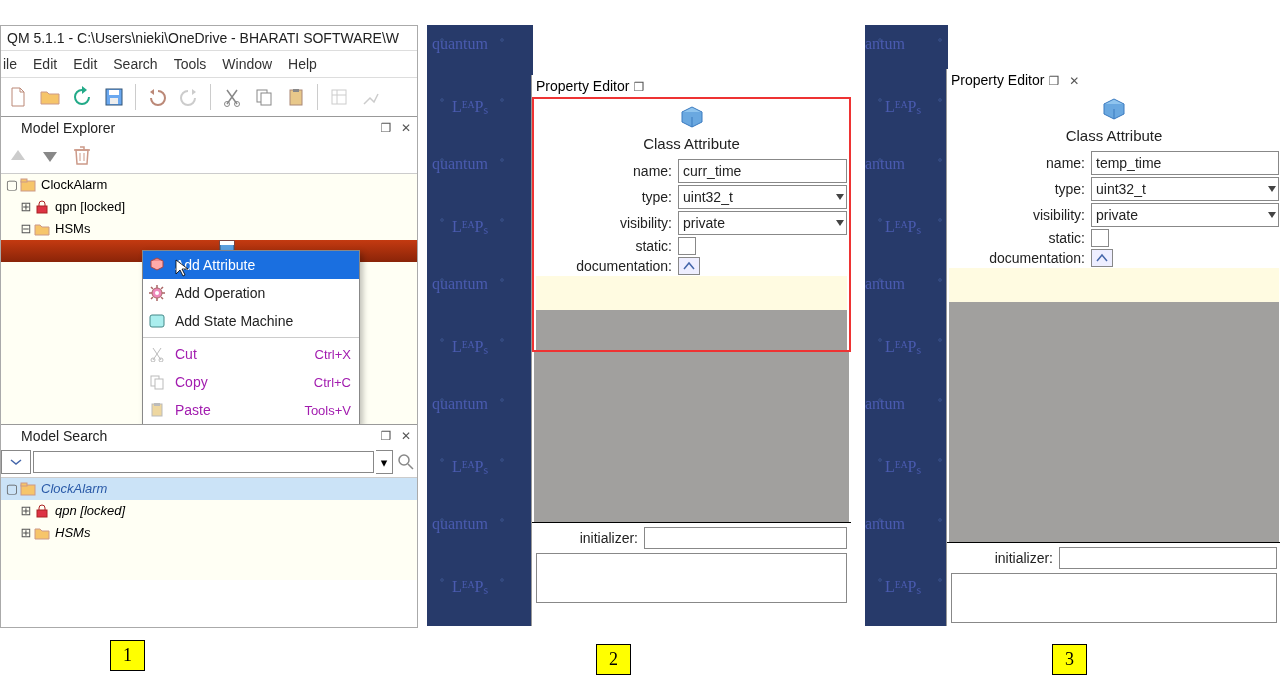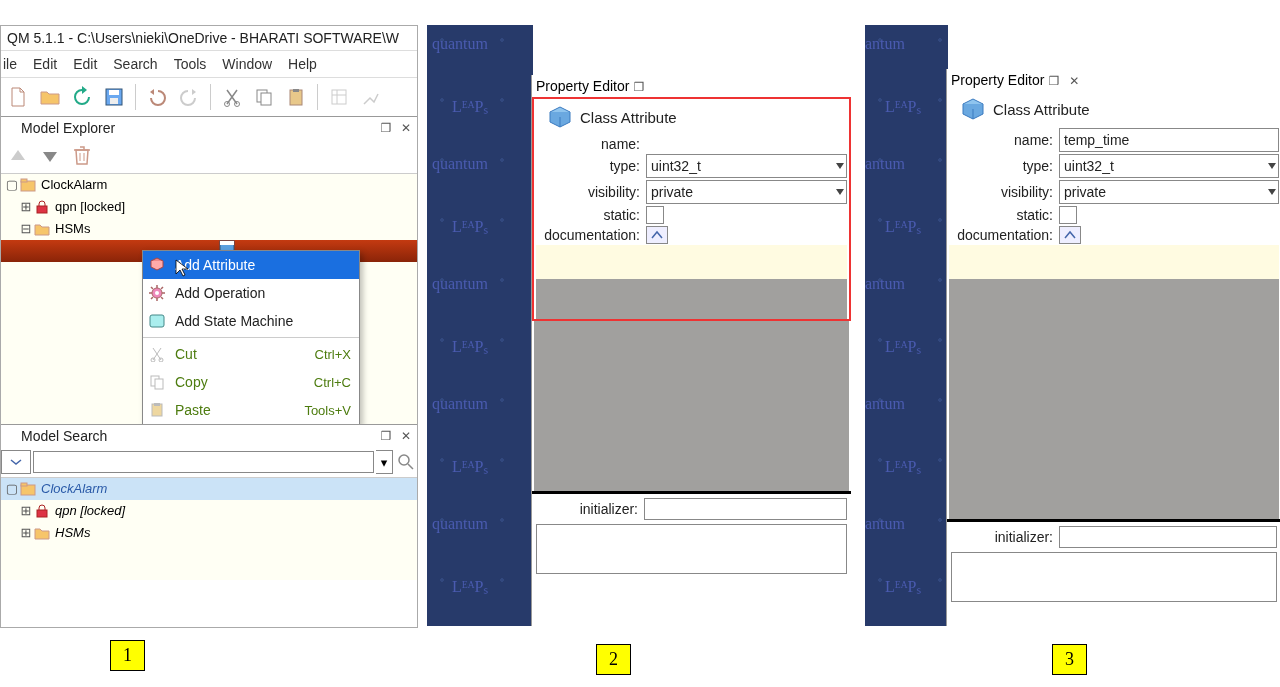--- a/index.html
+++ b/index.html
@@ -117,21 +117,21 @@
   }
   .cm-row .cmicon {
     width:28px; height:28px;
     display:flex; align-items:center; justify-content:center;
   }
   .cm-row .cmlabel { flex:1; padding-left:4px; font-size:14px; color:#222; }
   .cm-row .cmshort { color:#555; font-size:13px; }
   .cm-row.highlight { background:#1a6fe0; color:#fff; }
   .cm-row.highlight .cmlabel { color:#fff; }
   .cm-sep { height:1px; background:#ccc; margin:2px 0; }
-  .cm-row.disabled .cmlabel,.cm-row.disabled .cmshort{ color:#4d7c0f; }
+  .cm-row.disabled .cmlabel,.cm-row.disabled .cmshort{ color:#a21caf; }
   .cm-cursor {
     position:absolute;
     left:32px; top:8px;
     width:14px; height:18px;
   }
 
   .model-search-header {
     border-top:1px solid #999;
   }
   .search-bar {
@@ -198,35 +198,37 @@
     align-items:center;
   }
   .prop-header .ctrls span { cursor:pointer; font-size:12px; color:#555; padding:0 4px;}
   .redbox { border:2px solid #e33; }
   
   .attr-header {
     display:flex;
     align-items:center;
     padding:6px 12px;
     gap:6px;
+    flex-direction:column;
   }
   .cube-icon { width:28px; height:24px; }
   .attr-title { font-size:15px; color:#222; }
   
   .field-row {
     display:flex;
     align-items:center;
     padding:1px 0 1px 6px;
   }
   .field-row label {
     width:100px;
     text-align:right;
     padding-right:6px;
     font-size:14px;
     color:#222;
+    margin-left:32px;
   }
   .field-row .val {
     flex:1;
     height:22px;
     border:1px solid #888;
     background:#fff;
     padding:0 4px;
     line-height:22px;
     font-size:14px;
     color:#222;
@@ -257,21 +259,21 @@
     background:#a1a09e;
     height:170px;
     margin:0 2px;
   }
   .grey-area.tall { height:240px; }
   
   .init-row {
     display:flex;
     align-items:center;
     padding:4px 0 4px 6px;
-    border-top:3px solid #000000;
+    border-top:1px solid #000000;
   }
   .init-row label {
     width:100px;
     text-align:right;
     padding-right:6px;
     font-size:14px;
     color:#222;
   }
   .init-row .val {
     flex:1;
@@ -623,20 +625,21 @@
         <svg width="28" height="24" viewBox="0 0 28 24">
             <path d="M4 7l10-5 10 5-10 5z" fill="#8fc4ee" stroke="#3a7abf"></path>
             <path d="M4 7v10l10 5 10-5V7" fill="#6aa8e0" stroke="#3a7abf"></path>
             <path d="M14 12v10" stroke="#3a7abf"></path>
           </svg>
       </span>
       <span class="attr-title">Class Attribute</span>
     </div>
     <div class="field-row">
       <label>name:</label>
+      <div class="val">curr_time</div>
     </div>
     <div class="field-row">
       <label>type:</label>
       <div class="val combo">uint32_t</div>
     </div>
     <div class="field-row">
       <label>visibility:</label>
       <div class="val combo">private</div>
     </div>
     <div class="field-row">

